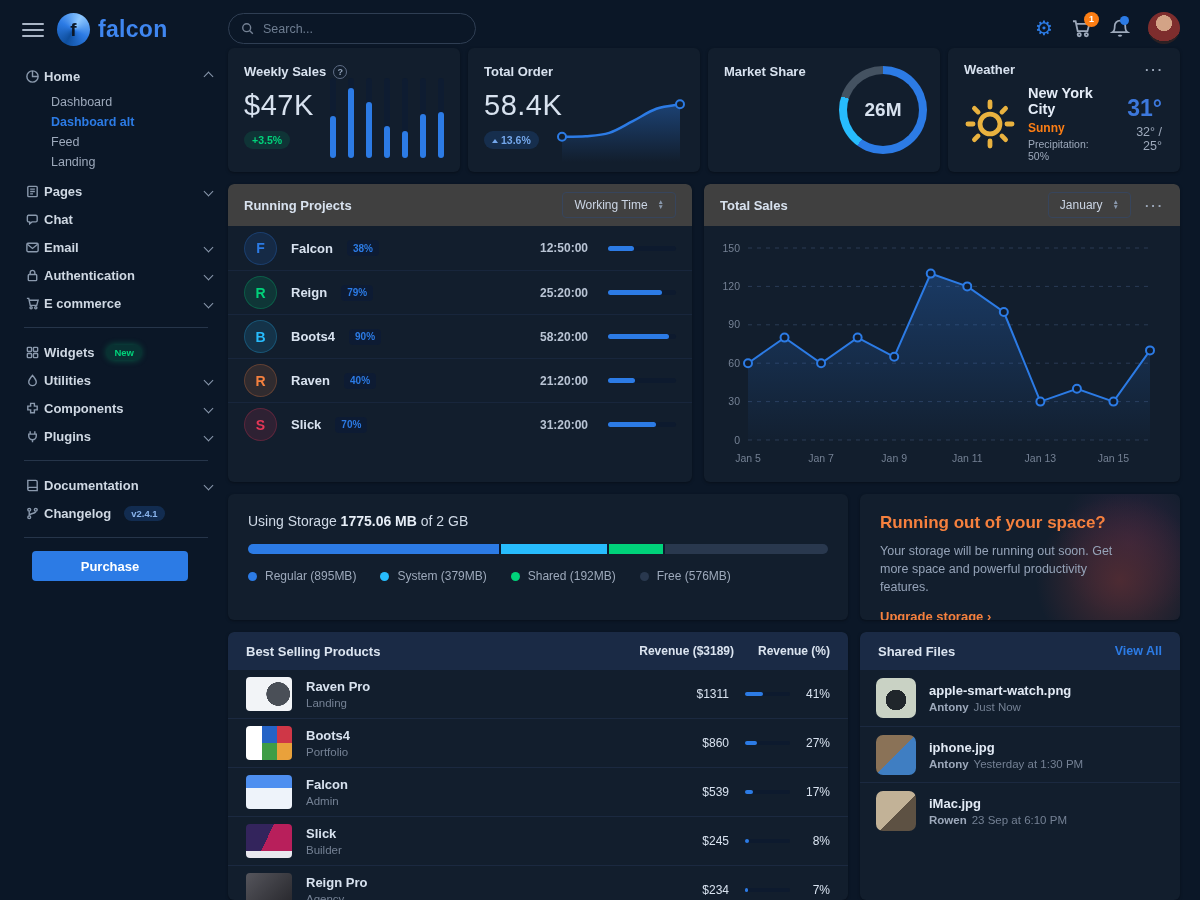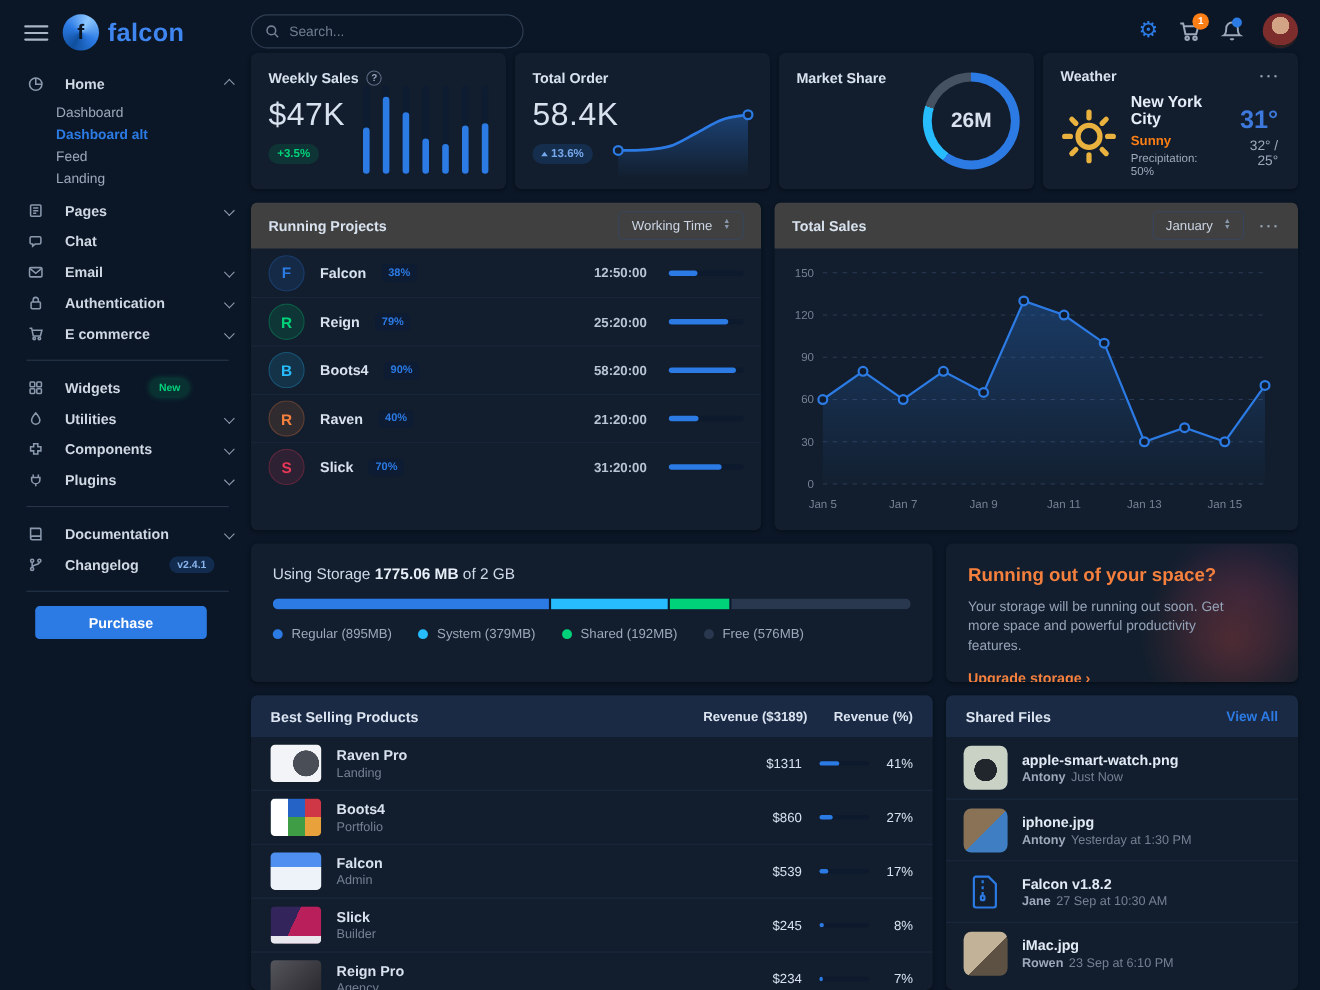--- a/index.html
+++ b/index.html
@@ -11,21 +11,21 @@
 
 
 .sidebar{position:absolute;left:0;top:0;width:228px;height:100%}
 .sidebar-top{display:flex;align-items:center;gap:13px;padding:13px 0 8px 22px}
 .hamburger{width:22px;display:flex;flex-direction:column;gap:4px;background:none;border:none;cursor:pointer;padding:4px 0}
 .hamburger span{height:2px;background:#aab6c6;border-radius:1px}
 .logo{display:flex;align-items:center;gap:8px;cursor:pointer}
 .logo-mark{width:33px;height:33px;border-radius:50%;background:conic-gradient(from 210deg,#0f4f9e,#2c7be5,#8ec8ff,#2c7be5,#0f4f9e);color:#0b1727;font-weight:800;font-size:19px;display:flex;align-items:center;justify-content:center}
 .logo-text{font-size:23px;font-weight:800;color:#3f86f0;letter-spacing:.3px}
 .nav{padding:8px 16px 0 24px}
-.nav-item{display:flex;align-items:center;gap:19px;height:28px;font-size:13px;font-weight:600;color:#cfd8e3;cursor:pointer}
+.nav-item{display:flex;align-items:center;gap:4px;height:28px;font-size:13px;font-weight:600;color:#cfd8e3;cursor:pointer}
 .nicon{width:16px;display:flex;justify-content:center;flex:none}
 .chev{width:7px;height:7px;border-right:1.6px solid #8a99ad;border-bottom:1.6px solid #8a99ad;display:inline-block;margin-left:auto;flex:none}
 .chev.down{transform:rotate(45deg)}
 .chev.up{transform:rotate(-135deg)}
 .nav-children{padding:2px 0 5px 27px;display:flex;flex-direction:column}
 .nav-child{height:20px;font-size:12.5px;color:#9da9bb;display:flex;align-items:center;cursor:pointer}
 .nav-child.active{color:#2c7be5;font-weight:700}
 .nav-divider{border-top:1px solid #26354a;margin:10px 4px 10px 0}
 .nav-badge{font-size:9.5px;font-weight:700;padding:2px 7px;border-radius:9px;margin-left:9px}
 .badge-new{background:rgba(0,210,122,.14);color:#00d27a;box-shadow:0 0 7px rgba(0,210,122,.4)}
@@ -639,33 +639,20 @@
             </span>
         </div>
         <div class="file-row">
           <span class="file-thumb thumb-iphone"></span>
           <span>
               <span class="file-name" style="display:block">iphone.jpg</span>
               <span class="file-meta" style="display:block"><span class="file-author">Antony</span><span>Yesterday at 1:30 PM</span></span>
             </span>
         </div>
         <div class="file-row">
-          <span class="file-thumb thumb-zip">
-              <svg width="28" height="32" viewBox="0 0 20 24" fill="none" stroke="#2c7be5" stroke-width="1.5">
-                <path d="M3 1.5h9l5 5V21a1.5 1.5 0 0 1-1.5 1.5h-12A1.5 1.5 0 0 1 2 21V3A1.5 1.5 0 0 1 3 1.5z"></path>
-                <path d="M8 4v2M8 8v2M8 12v2"></path>
-                <rect x="6.8" y="14.5" width="2.4" height="3" rx=".6"></rect>
-              </svg>
-            </span>
-          <span>
-              <span class="file-name" style="display:block">Falcon v1.8.2</span>
-              <span class="file-meta" style="display:block"><span class="file-author">Jane</span><span>27 Sep at 10:30 AM</span></span>
-            </span>
-        </div>
-        <div class="file-row">
           <span class="file-thumb thumb-imac"></span>
           <span>
               <span class="file-name" style="display:block">iMac.jpg</span>
               <span class="file-meta" style="display:block"><span class="file-author">Rowen</span><span>23 Sep at 6:10 PM</span></span>
             </span>
         </div>
       </div>
     </section>
   </div>
 </div>

